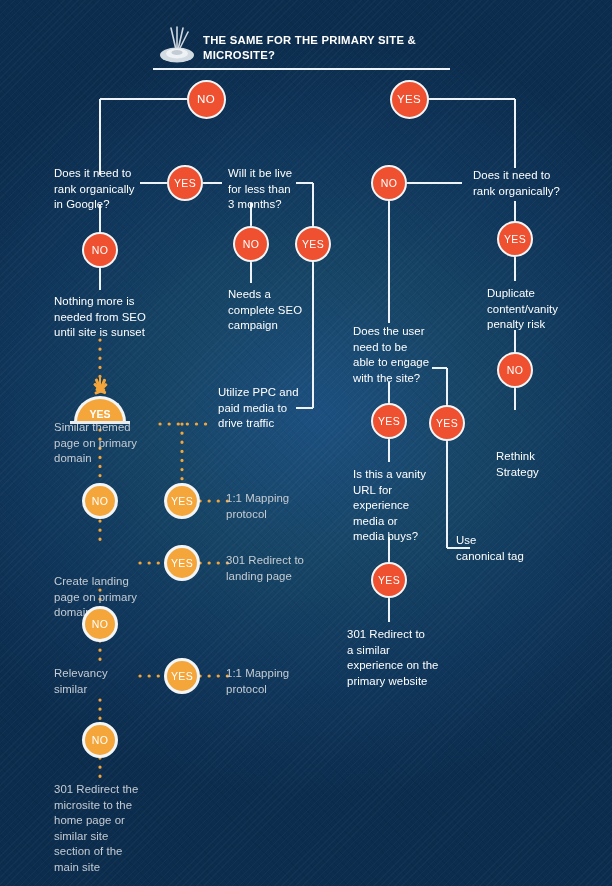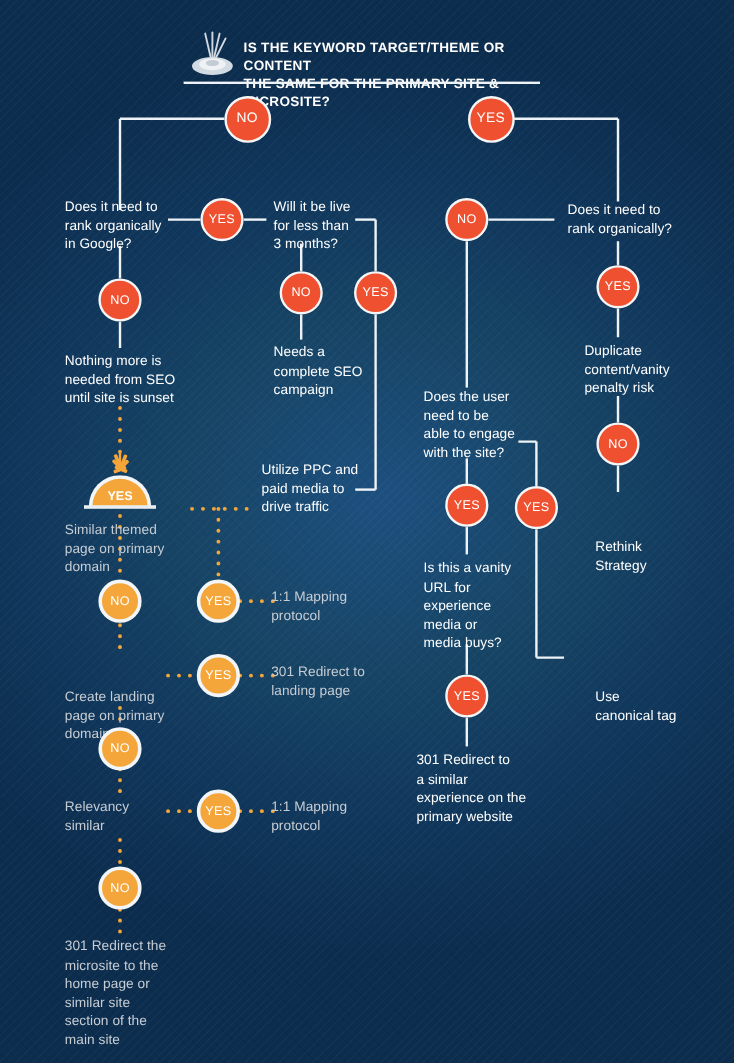--- a/index.html
+++ b/index.html
@@ -162,21 +162,20 @@
         <line x1="22" y1="30" x2="22" y2="3"></line>
         <line x1="22" y1="30" x2="28" y2="4"></line>
         <line x1="22" y1="30" x2="33" y2="8"></line>
       </g>
       <ellipse cx="22" cy="31" rx="17" ry="7.5" fill="#d3dbe2"></ellipse>
       <ellipse cx="22" cy="29.5" rx="11" ry="5" fill="#eef2f5"></ellipse>
       <ellipse cx="22" cy="28.5" rx="5.5" ry="2.6" fill="#c3ccd4"></ellipse>
     </svg>
   </div>
   <div class="header-title" style="left:203px; top:33px; width:260px;">
-    <div>IS THE KEYWORD TARGET/THEME OR CONTENT</div>
     <div>THE SAME FOR THE PRIMARY SITE &amp; MICROSITE?</div>
   </div>
   <div style="position:absolute;left:153px;top:68px;width:297px;height:2px;background:#eef3f7;z-index:6;"></div>
 
   <div class="node red node-lg" style="left:206px; top:99px;">NO</div>
   <div class="node red node-lg" style="left:409px; top:99px;">YES</div>
 
   <div class="node red node-md" style="left:185px; top:183px;">YES</div>
   <div class="node red node-md" style="left:100px; top:250px;">NO</div>
 
@@ -220,21 +219,21 @@
   <div class="txt" style="left:228px; top:287px; width:90px; white-space:pre-line;">Needs a
 complete SEO
 campaign</div>
   <div class="txt" style="left:54px; top:294px; width:110px; white-space:pre-line;">Nothing more is
 needed from SEO
 until site is sunset</div>
   <div class="txt" style="left:218px; top:385px; width:100px; white-space:pre-line;">Utilize PPC and
 paid media to
 drive traffic</div>
 
-  <div class="txt dim" style="left:54px; top:420px; width:105px; white-space:pre-line;margin-top:15px;">Similar themed
+  <div class="txt dim" style="left:54px; top:420px; width:105px; white-space:pre-line;">Similar themed
 page on primary
 domain</div>
   <div class="txt dim" style="left:226px; top:491px; width:95px; white-space:pre-line;">1:1 Mapping
 protocol</div>
   <div class="txt dim" style="left:54px; top:574px; width:105px; white-space:pre-line;">Create landing
 page on primary
 domain</div>
   <div class="txt dim" style="left:226px; top:553px; width:100px; white-space:pre-line;">301 Redirect to
 landing page</div>
   <div class="txt dim" style="left:54px; top:666px; width:100px; white-space:pre-line;">Relevancy
@@ -257,20 +256,20 @@
 Strategy</div>
   <div class="txt" style="left:353px; top:324px; width:90px; white-space:pre-line;">Does the user
 need to be
 able to engage
 with the site?</div>
   <div class="txt" style="left:353px; top:467px; width:90px; white-space:pre-line;">Is this a vanity
 URL for
 experience
 media or
 media buys?</div>
-  <div class="txt" style="left:496px; top:533px; width:100px; white-space:pre-line;margin-top:41px;">Use
+  <div class="txt" style="left:456px; top:533px; width:100px; white-space:pre-line;">Use
 canonical tag</div>
   <div class="txt" style="left:347px; top:627px; width:120px; white-space:pre-line;">301 Redirect to
 a similar
 experience on the
 primary website</div>
 
 </div>
 
 </body></html>

